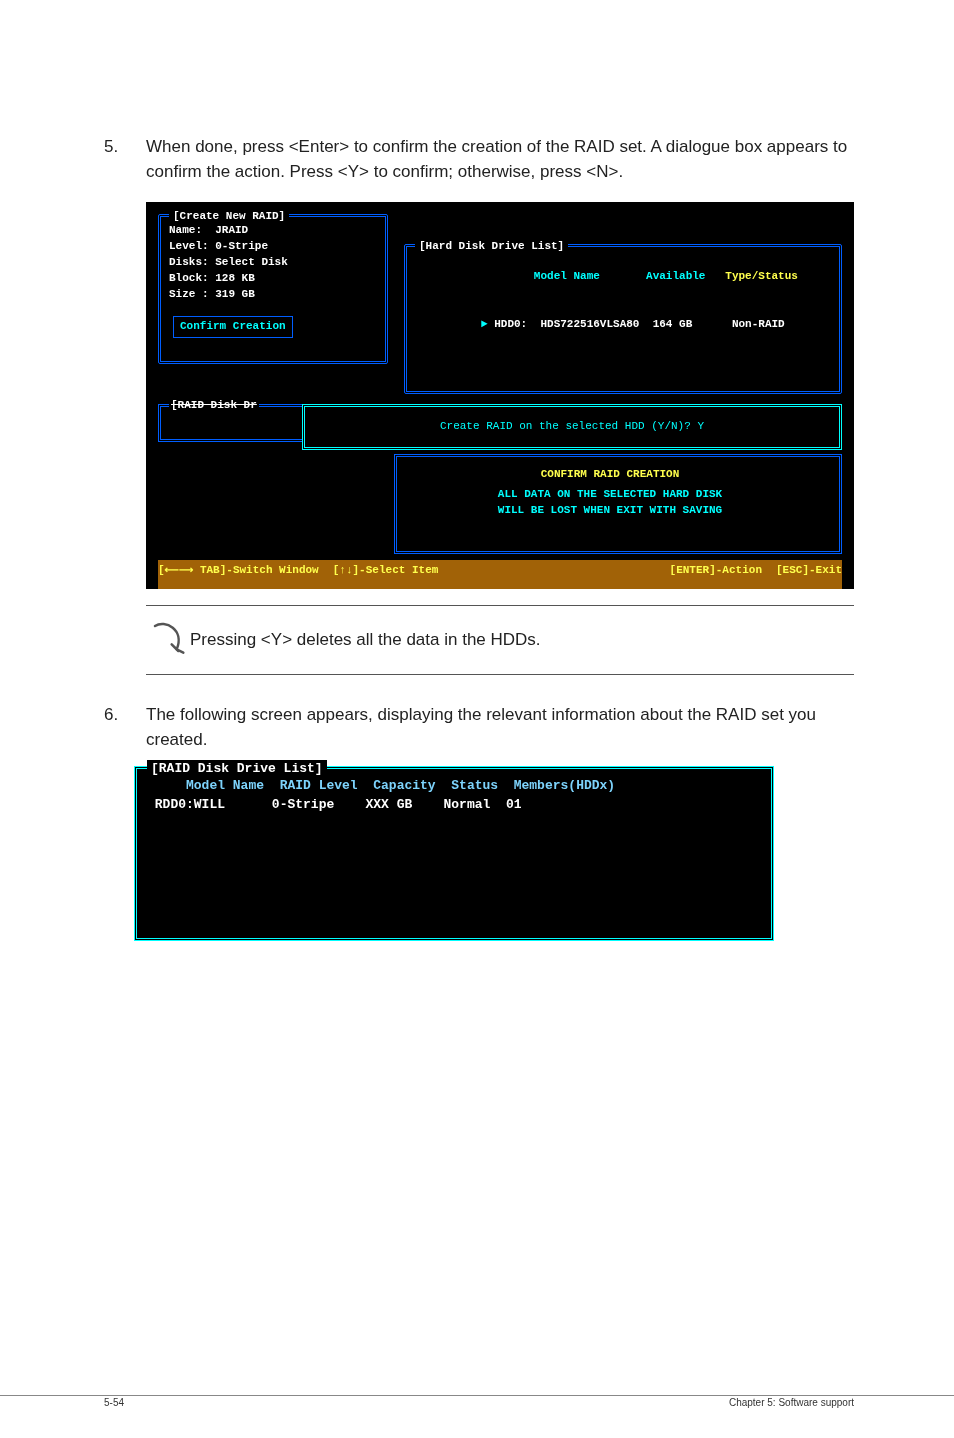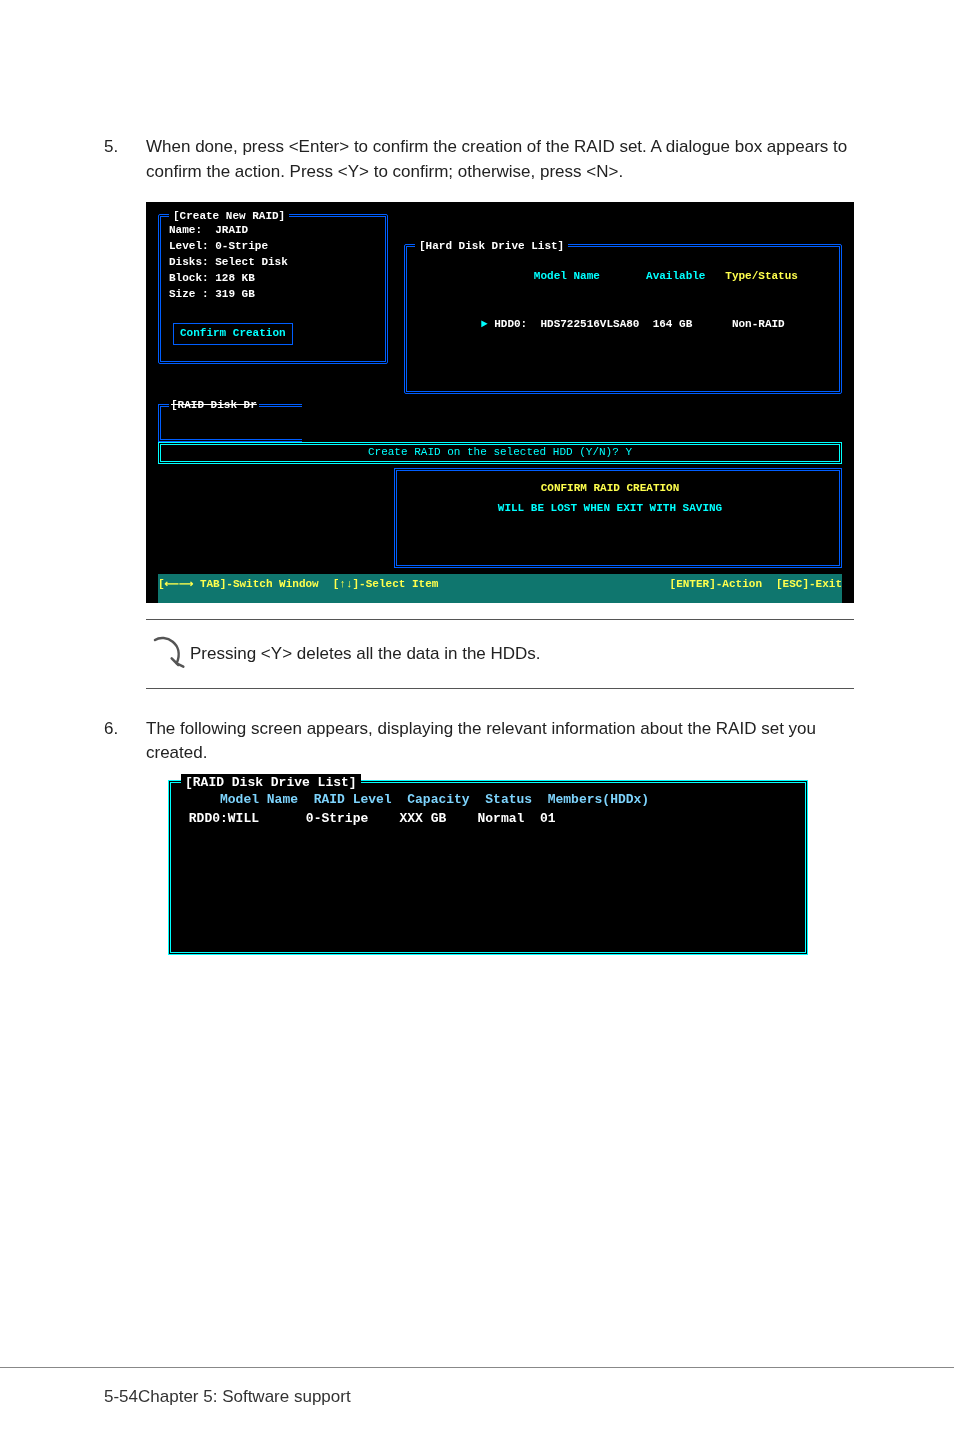--- a/index.html
+++ b/index.html
@@ -70,30 +70,29 @@
   }
   .hdd-box .panel-title { left: 8px; }
   .field-line { white-space: pre; }
   .cyan { color: #00ffff; font-weight: bold; }
   .yellow { color: #ffff4d; font-weight: bold; }
   .white { color: #fff; font-weight: bold; }
   .confirm-link {
     border: 1px solid #005eff;
     display: inline-block;
     padding: 2px 6px;
-    margin-top: 20px;
+    margin-top: 13px;
     margin-left: 4px;
     color: #00ffff;
     font-weight: bold;
   }
   .raid-disk-strip {
     display: flex;
     align-items: stretch;
     margin-top: 10px;
-    flex-direction: column;
   }
   .raid-disk-label {
     border: 3px double #005eff;
     border-right: none;
     padding: 0 6px;
     height: 38px;
     line-height: 12px;
     width: 144px;
     position: relative;
     color:#fff;
@@ -125,21 +124,21 @@
     height: 100px;
     padding: 10px 16px 0 0;
     text-align: center;
   }
   .confirm-block .ttl { color: #ffff4d; font-weight: bold; margin-bottom: 4px; }
   .confirm-block .ln { color: #00ffff; font-weight: bold; }
   .help-bar {
     margin-top: 6px;
     display: flex;
     gap: 14px;
-    background: #0f766e;
+    background: #a16207;
     padding: 3px 0 10px 0;
     font-size:11px;
   }
   .help-bar span { color: #ffff4d; font-weight: bold; white-space: pre; }
   .arrow {
     font-family: Arial, sans-serif;
     font-size: 10px;
   }
   
   .note {
@@ -149,21 +148,21 @@
     border-top: 1px solid #555;
     border-bottom: 1px solid #555;
     margin: 16px 0 28px 42px;
     padding: 10px 4px;
     width: 708px;
   }
   .note-icon svg { width: 40px; height: 40px; }
   
   .console2 {
     margin-top: 14px;
-    margin-left: 64px;
+    margin-left: 30px;
     width: 640px;
     background: #000;
     font-family: "Courier New", monospace;
     font-size: 13px;
     border: 3px double #00ffff;
     padding: 8px 10px 8px 10px;
     position: relative;
     height: 175px;
   }
   .console2 .panel-title2 {
@@ -176,24 +175,25 @@
     font-weight: bold;
   }
   .console2 .hdr { color: #7dd3fc; font-weight: bold; white-space: pre; }
   .console2 .row { color: #fff; font-weight: bold; white-space: pre; }
   
   .footer {
     position: fixed;
     bottom: 28px;
     left: 0;
     width: 954px;
-    padding: 17px 100px 0 104px;
+    padding: 0 100px 0 104px;
     border-top: 1px solid #888;
     display: flex;
-    font-size: 17px;
+    justify-content: space-between;
+    font-size: 10px;
     font-family: Arial, sans-serif;
     color: #333;
     background:#fff;
   }
 </style>
 </head>
 <body>
 
 <div class="page">
 
@@ -228,20 +228,21 @@
 
     <div class="raid-disk-strip">
       <div class="raid-disk-label">
         <span>[RAID Disk Dr</span>
       </div>
       <div class="create-raid-msg">Create RAID on the selected HDD (Y/N)? Y</div>
     </div>
 
     <div class="confirm-block">
       <div class="ttl">CONFIRM RAID CREATION</div>
+      <div class="ln">ALL DATA ON THE SELECTED HARD DISK</div>
       <div class="ln">WILL BE LOST WHEN EXIT WITH SAVING</div>
     </div>
 
     <div class="help-bar">
       <span>[<span class="arrow">⟵⟶</span> <span>TAB]-Switch Window</span></span>
       <span>[↑↓]-Select Item</span>
       <span style="flex:1"></span>
       <span>[ENTER]-Action</span>
       <span>[ESC]-Exit</span>
     </div>

